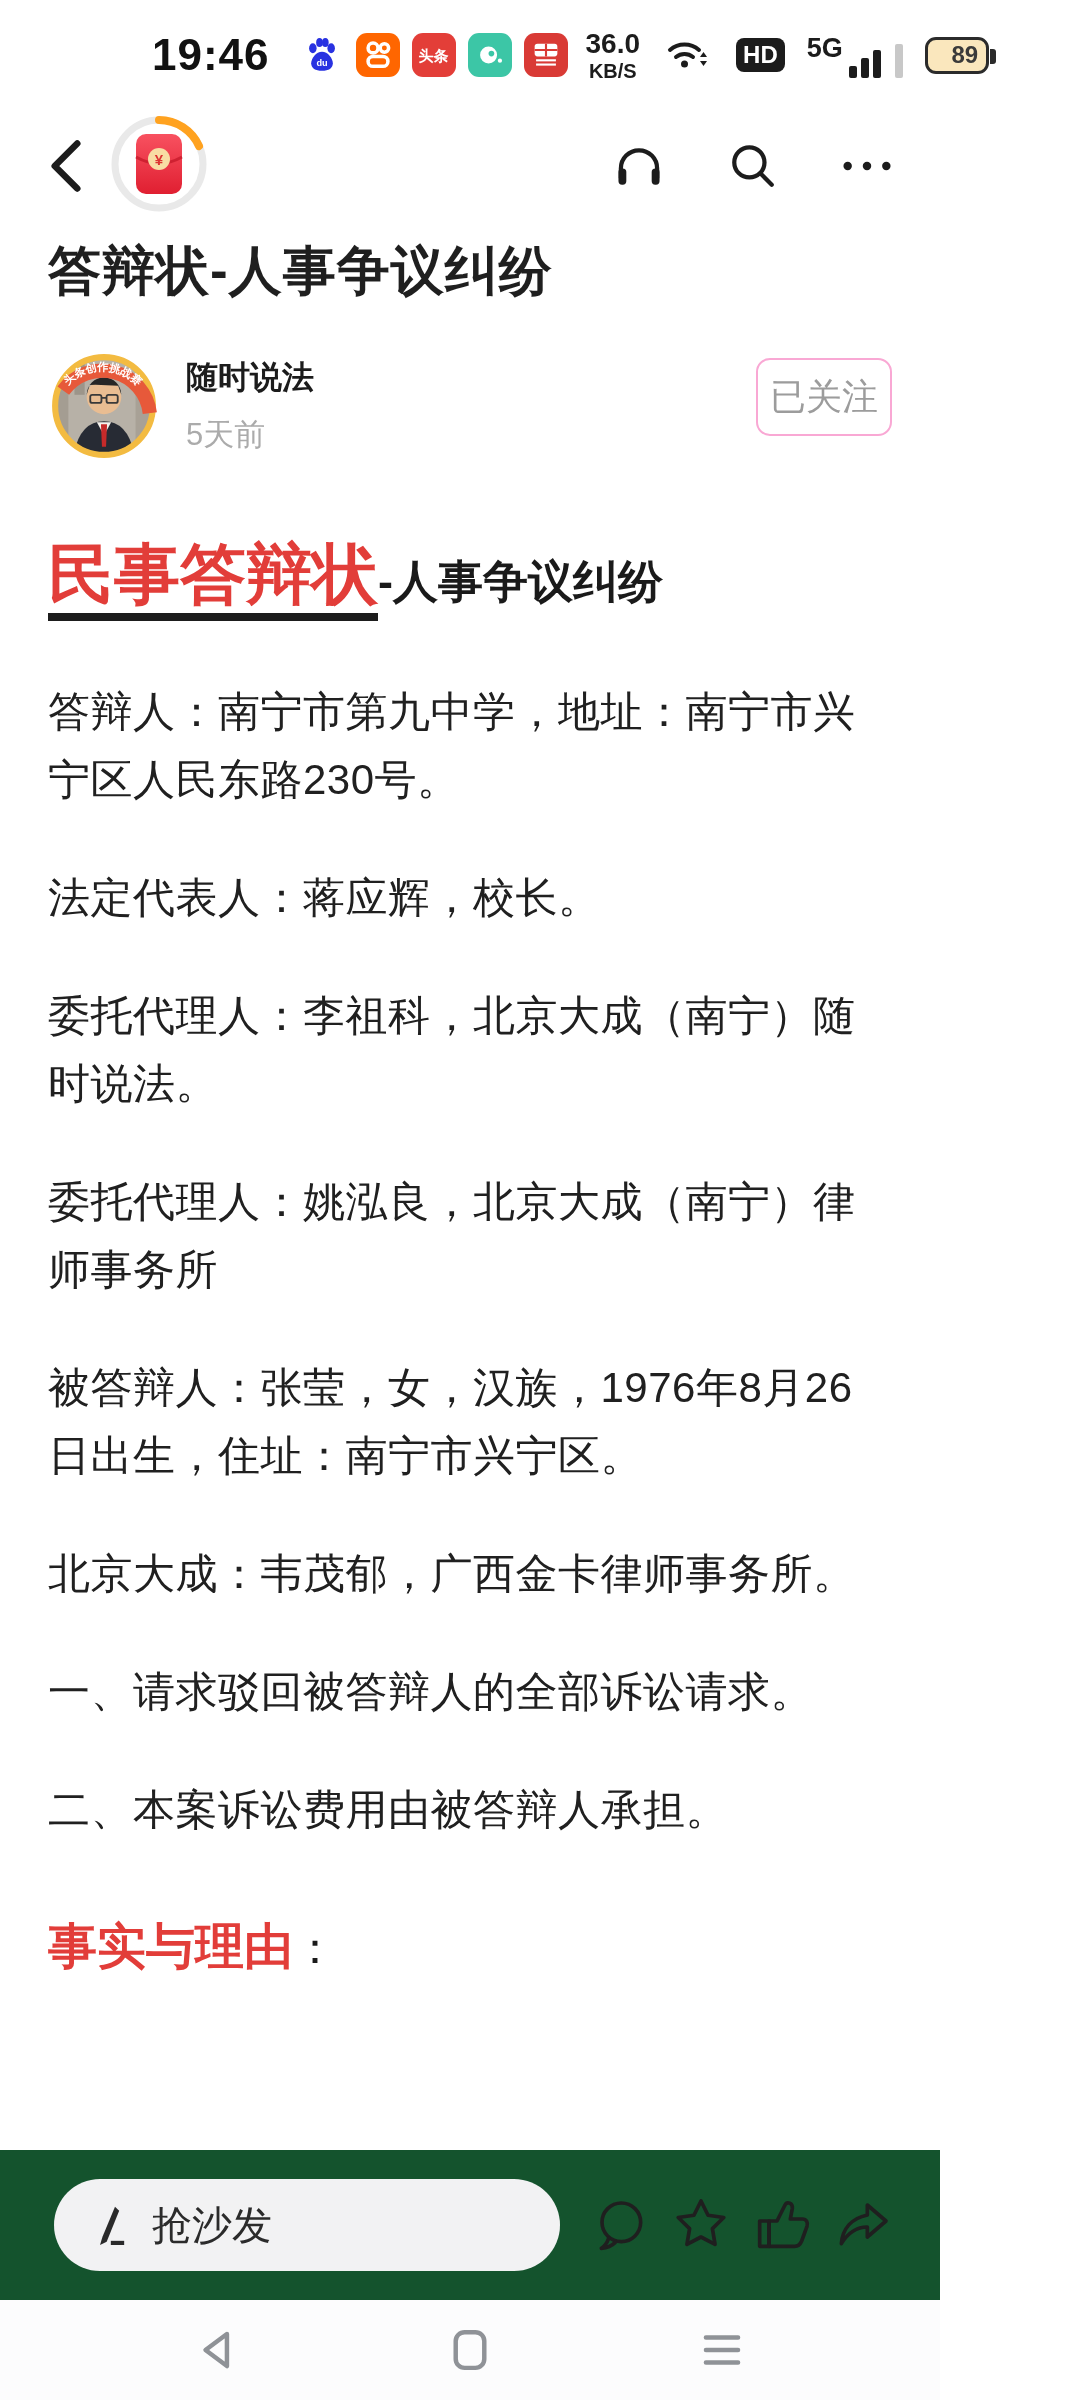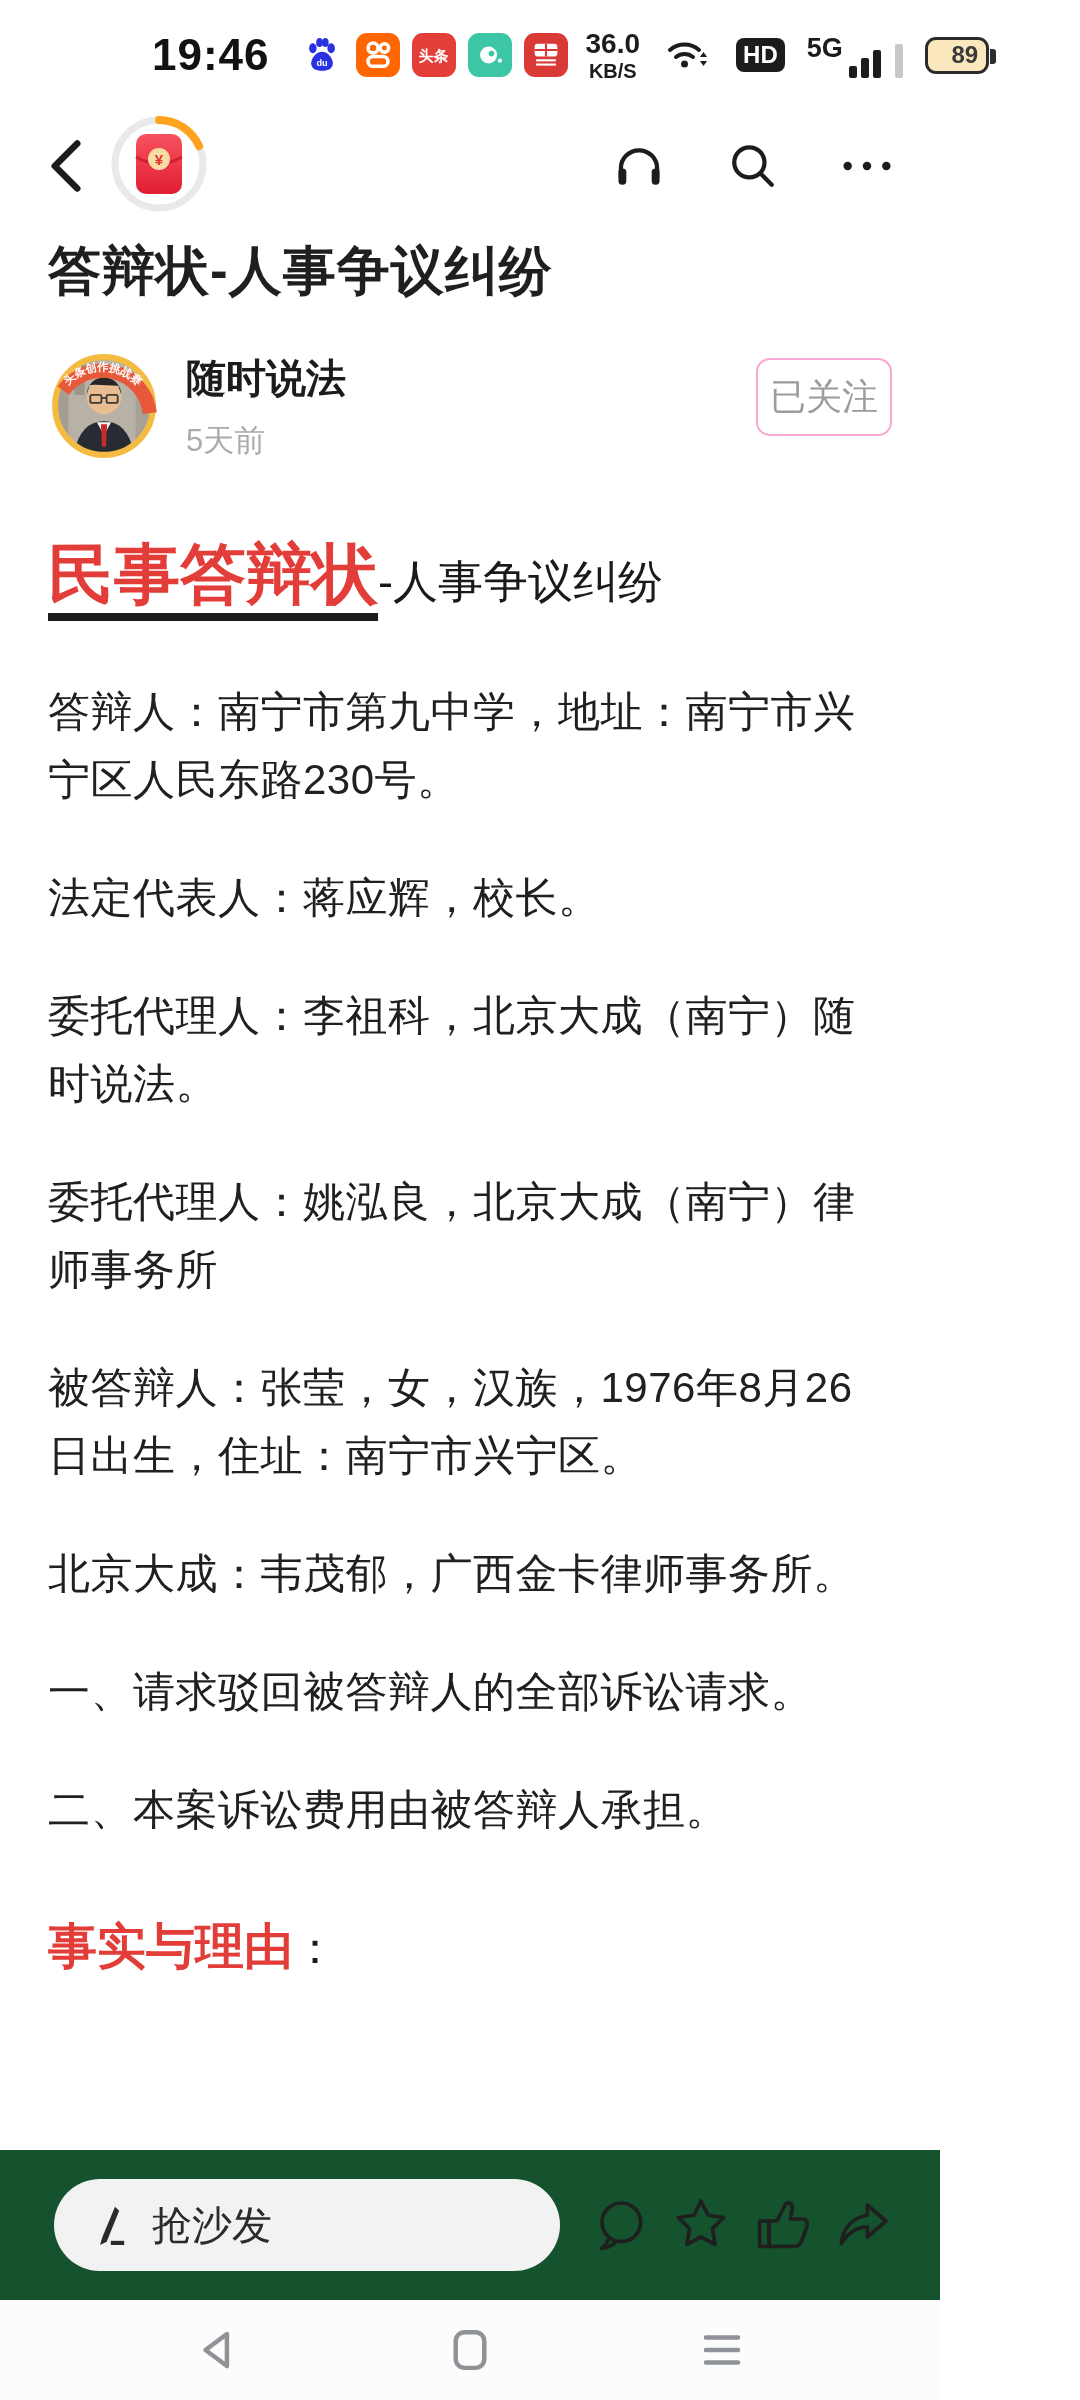--- a/index.html
+++ b/index.html
@@ -45,31 +45,31 @@
   .nav-right { margin-left:auto; display:flex; align-items:center; gap:56px; }
   .nav-ic { width:58px; height:58px; display:flex; align-items:center; justify-content:center; }
 
   
   .article { position:absolute; top:236px; left:0; right:0; padding:0 48px; }
   .a-title { font-size:53px; font-weight:700; color:#1f1f1f; letter-spacing:1px; }
 
   .author-row { position:relative; margin-top:40px; height:116px; display:flex; align-items:center; }
   .avatar { width:112px; height:112px; flex:0 0 112px; }
   .a-meta { margin-left:26px; }
-  .a-name { font-size:40px; font-weight:700; color:#1c1c1c; }
+  .a-name { font-size:32px; font-weight:700; color:#1c1c1c; }
   .a-time { font-size:31px; color:#ababab; margin-top:14px; }
   .follow-btn { position:absolute; right:0; top:10px; width:136px; height:78px;
     border:2px solid #f9a8d4; border-radius:14px; background:#fff;
     display:flex; align-items:center; justify-content:center;
     font-size:36px; color:#9c9c9c; }
 
   .content { margin-top:66px; }
   .h2line { margin-bottom:58px; }
   .h2-red { font-size:66px; font-weight:700; color:var(--red); border-bottom:8px solid #1d1d1d; padding-bottom:2px; }
-  .h2-suffix { font-size:45px; font-weight:400; color:#1a1a1a; }
+  .h2-suffix { font-size:45px; font-weight:700; color:#1a1a1a; }
   .content p.body { font-size:42px; color:#202020; line-height:1.62; margin-bottom:50px; letter-spacing:.5px; }
   .statement { font-size:48px; font-weight:700; color:var(--red); line-height:1.65; margin:64px 0 56px; }
   .sec-h { font-size:49px; font-weight:700; color:var(--red); margin:70px 0 62px; }
   .sec-h .colon { color:#1a1a1a; font-weight:400; font-size:44px; }
 
   
   .bottom-bar { position:absolute; left:0; right:0; top:2150px; height:150px; background:#14532d;
     display:flex; align-items:center; padding:0 30px 0 54px; }
   .comment-pill { width:506px; height:92px; background:#f2f2f3; border-radius:46px;
     display:flex; align-items:center; padding-left:36px; }

